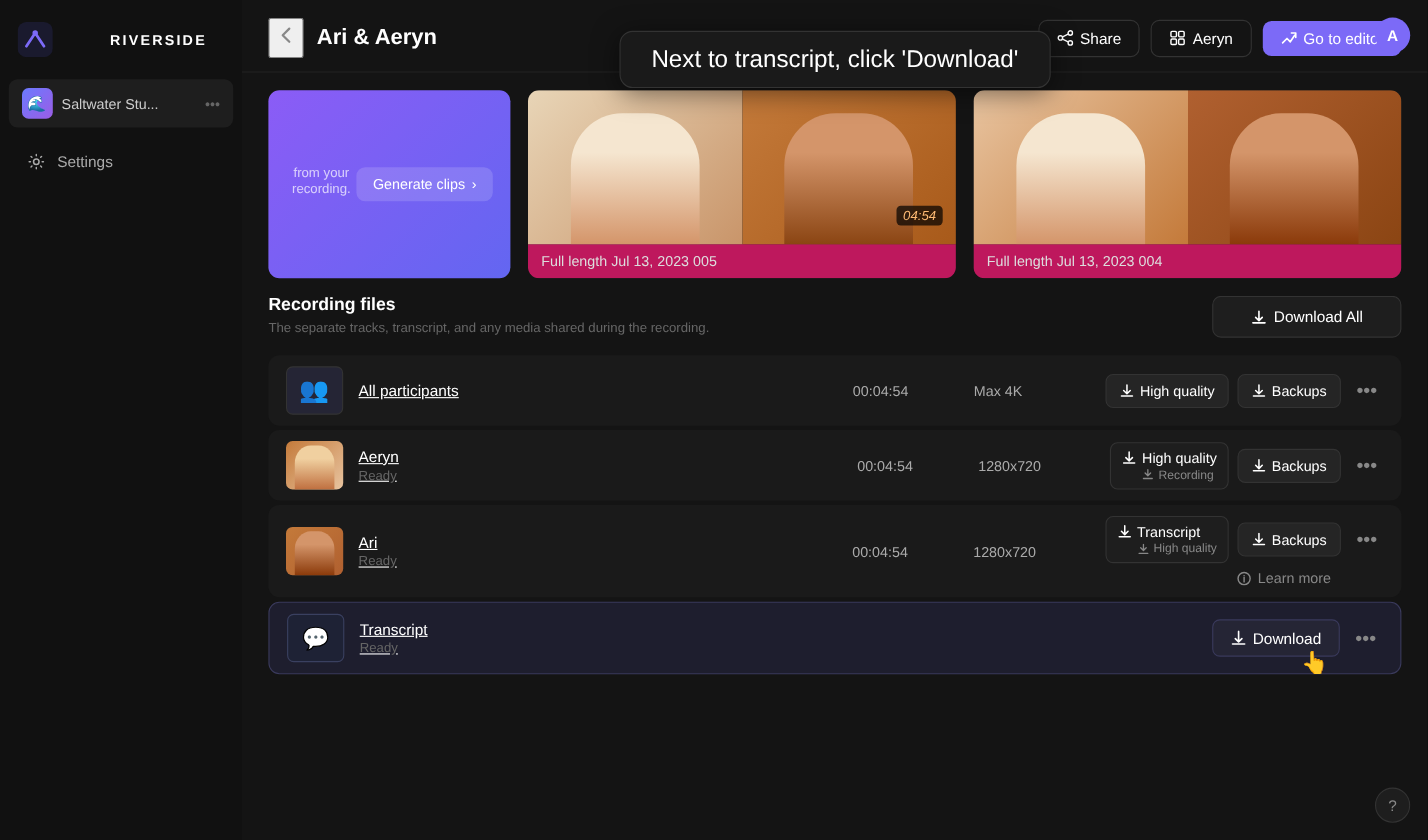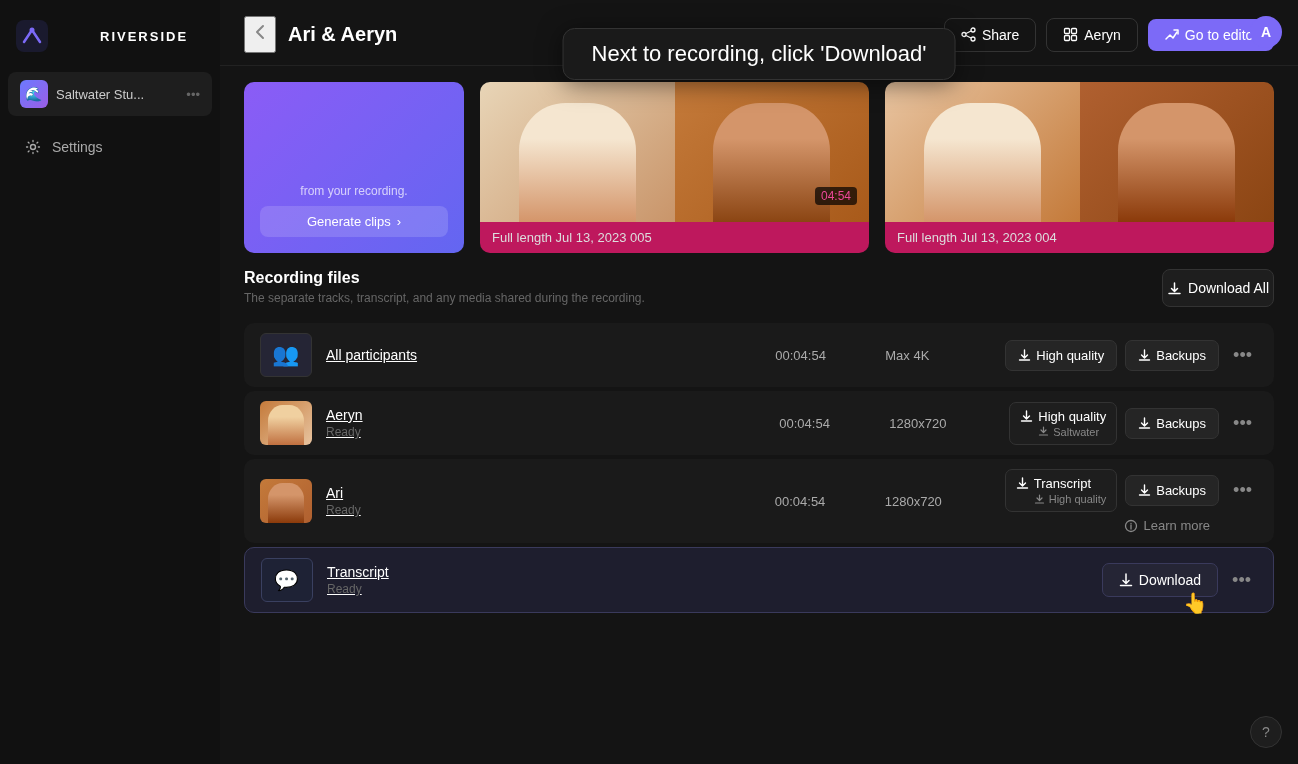--- a/index.html
+++ b/index.html
@@ -215,21 +215,20 @@
       flex: 1;
       border-radius: 10px;
       overflow: hidden;
       position: relative;
       background: #1e1e1e;
       cursor: pointer;
     }
     .thumbnail-card.first {
       background: linear-gradient(135deg, #8b5cf6, #6366f1);
       display: flex;
-      flex-direction: column;
       align-items: center;
       justify-content: flex-end;
       padding: 16px;
       min-height: 140px;
     }
     .thumbnail-multi {
       display: grid;
       grid-template-columns: 1fr 1fr;
       height: 140px;
     }
@@ -254,21 +253,22 @@
     .pf1 { background: linear-gradient(180deg, #f5e6d0 30%, #d4956a 100%); }
     .pf2 { background: linear-gradient(180deg, #e8c4a0 30%, #b8733a 100%); }
     .duration-badge {
       position: absolute;
       bottom: 48px;
       right: 12px;
       background: rgba(0,0,0,0.7);
       border-radius: 4px;
       padding: 2px 6px;
       font-size: 12px;
-      color: #ec4899;
+      color: #fdba74;
+      font-style: italic;
     }
     .thumbnail-label {
       padding: 8px 12px;
       font-size: 13px;
       color: #ddd;
       background: #be185d;
     }
     .generate-clips-btn {
       display: flex;
       align-items: center;
@@ -312,21 +312,21 @@
       font-size: 12px;
       color: #666;
     }
     .download-all-btn {
       display: flex;
       align-items: center;
       gap: 6px;
       background: #1e1e1e;
       border: 1px solid #333;
       color: #fff;
-      padding: 10px 4px;
+      padding: 10px 34px;
       border-radius: 8px;
       font-size: 14px;
       cursor: pointer;
       white-space: nowrap;
       margin-left: 32px;
     }
 
     
     .file-row {
       display: flex;
@@ -515,21 +515,21 @@
         </svg>
       </div>
       <span>Settings</span>
     </div>
   </div>
 </div>
 
 <div class="main">
 
   <div class="tooltip-banner">
-    <span>Next to recording, click 'Download'</span>
+    <span>Next to transcript, click 'Download'</span>
   </div>
 
   <div class="user-avatar">
     <span>A</span>
   </div>
 
   <div class="content-header">
     <button class="back-btn">
       <svg width="20" height="20" viewBox="0 0 20 20" fill="none">
         <path d="M13 4L7 10L13 16" stroke="#888" stroke-width="2" stroke-linecap="round" stroke-linejoin="round"></path>
@@ -675,21 +675,21 @@
               <path d="M6.5 1v7M3.5 6l3 3 3-3" stroke="#fff" stroke-width="1.4" stroke-linecap="round" stroke-linejoin="round"></path>
               <line x1="1.5" y1="11" x2="11.5" y2="11" stroke="#fff" stroke-width="1.4" stroke-linecap="round"></line>
             </svg>
             <span>High quality</span>
           </div>
           <div class="quality-sub" style="display:flex;align-items:center;gap:4px;">
             <svg width="11" height="11" viewBox="0 0 11 11" fill="none">
               <path d="M5.5 1v5M3 4l2.5 2.5L8 4" stroke="#888" stroke-width="1.2" stroke-linecap="round" stroke-linejoin="round"></path>
               <line x1="1.5" y1="9" x2="9.5" y2="9" stroke="#888" stroke-width="1.2" stroke-linecap="round"></line>
             </svg>
-            <span>Saltwater</span>
+            <span>Recording</span>
           </div>
         </button>
         <button class="action-btn">
           <svg width="13" height="13" viewBox="0 0 13 13" fill="none">
             <path d="M6.5 1v7M3.5 6l3 3 3-3" stroke="#fff" stroke-width="1.4" stroke-linecap="round" stroke-linejoin="round"></path>
             <line x1="1.5" y1="11" x2="11.5" y2="11" stroke="#fff" stroke-width="1.4" stroke-linecap="round"></line>
           </svg>
           <span>Backups</span>
         </button>
         <button class="action-more">•••</button>

